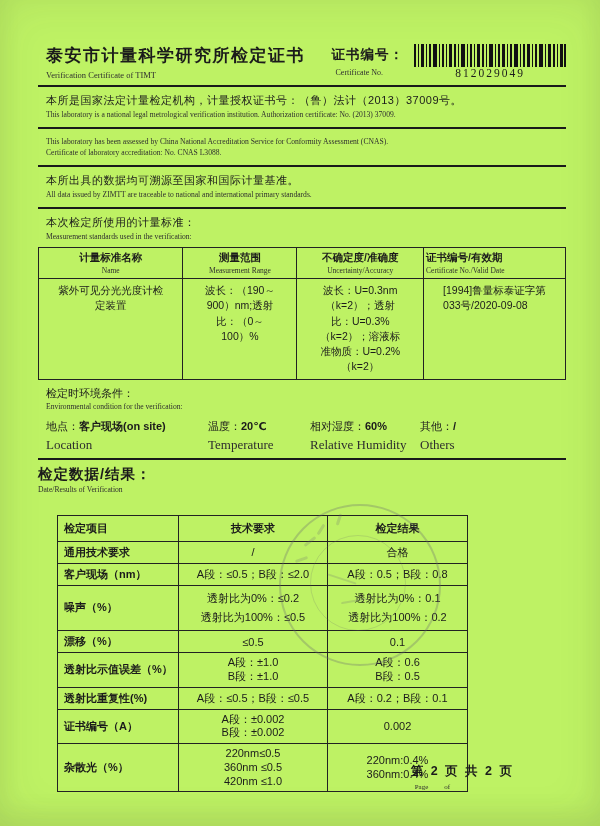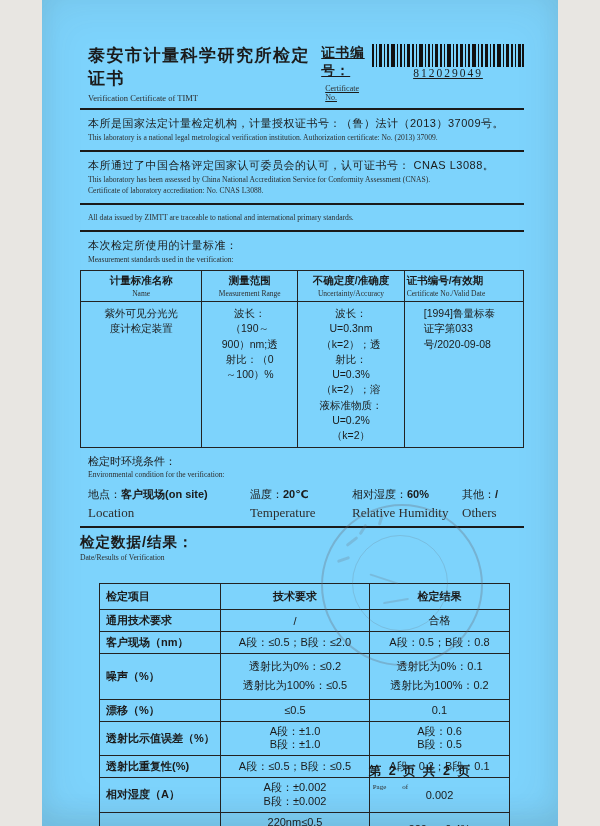--- a/index.html
+++ b/index.html
@@ -1,30 +1,30 @@
 <!DOCTYPE html>
 <html><head>
 <meta charset="utf-8">
 <style>
   html,body{margin:0;padding:0;background:#e8e6e2;}
   .page{
-    position:relative;width:516px;height:826px;margin:0 auto;
-    background:#7dd3fc;overflow:hidden;color:#1b1b1b;
+    position:relative;width:600px;height:826px;margin:0 auto;
+    background:#bef264;overflow:hidden;color:#1b1b1b;
     font-family:"Liberation Sans","DejaVu Sans",sans-serif;
     box-shadow:inset 0 0 46px rgba(60,58,52,.10), inset 0 -14px 22px rgba(60,58,52,.08);
   }
   .content{padding:44px 34px 0 38px;}
   .rule{height:2px;background:#1a1a1a;margin:5px 0 4px 0;}
   .en{font-family:"Liberation Serif","DejaVu Serif",serif;color:#2e2e2e;}
 
   
   .hd{display:flex;justify-content:space-between;align-items:flex-start;}
   .t-cn{font-size:17px;font-weight:bold;letter-spacing:1.5px;padding-left:8px;}
   .t-en{font-size:8.5px;padding-left:8px;margin-top:3px;}
-  .hd-right{display:flex;align-items:flex-start;gap:0;text-decoration:underline;}
+  .hd-right{display:flex;align-items:center;gap:10px;}
   .certlab-cn{font-size:13.5px;font-weight:bold;letter-spacing:1px;}
   .certlab-en{font-size:8px;margin-top:4px;padding-left:4px;}
   .barcode-wrap{width:152px;text-align:center;}
   .barcode-wrap svg{display:block;}
   .certno{font-size:11.5px;letter-spacing:2px;margin-top:0px;font-family:"Liberation Serif","DejaVu Serif",serif;}
 
   
   .stmt{padding:2px 0 2px 8px;}
   .s-cn{font-size:11px;letter-spacing:.5px;}
   .s-en{font-size:7.6px;margin-top:2px;line-height:1.35;white-space:pre-line;}
@@ -147,27 +147,27 @@
 
     <div class="rule"></div>
 
     <div class="stmt">
       <div class="s-cn">本所是国家法定计量检定机构，计量授权证书号：（鲁）法计（2013）37009号。</div>
       <div class="s-en en">This laboratory is a national legal metrological verification institution. Authorization certificate: No. (2013) 37009.</div>
     </div>
     <div class="rule"></div>
 
     <div class="stmt">
-      <div class="s-cn">本所通过了中国合格评定国家认可委员会的认可，认可证书号： CNAS L3088。</div>
       <div class="s-en en">This laboratory has been assessed by China National Accreditation Service for Conformity Assessment (CNAS).
 Certificate of laboratory accreditation: No. CNAS L3088.</div>
     </div>
     <div class="rule"></div>
 
     <div class="stmt">
+      <div class="s-cn">本所出具的数据均可溯源至国家和国际计量基准。</div>
       <div class="s-en en">All data issued by ZIMTT are traceable to national and international primary standards.</div>
     </div>
     <div class="rule"></div>
 
     <div class="stmt">
       <div class="s-cn">本次检定所使用的计量标准：</div>
       <div class="s-en en">Measurement standards used in the verification:</div>
     </div>
 
     <table class="std-table">
@@ -259,21 +259,21 @@
 B段：±1.0</td>
           <td class="td-val ml">A段：0.6
 B段：0.5</td>
         </tr>
         <tr>
           <td class="td-item">透射比重复性(%)</td>
           <td class="td-val">A段：≤0.5；B段：≤0.5</td>
           <td class="td-val">A段：0.2；B段：0.1</td>
         </tr>
         <tr class="mid">
-          <td class="td-item">相对湿度（A）</td>
+          <td class="td-item">证书编号（A）</td>
           <td class="td-val ml">A段：±0.002
 B段：±0.002</td>
           <td class="td-val">0.002</td>
         </tr>
         <tr class="mid">
           <td class="td-item">杂散光（%）</td>
           <td class="td-val ml">220nm≤0.5
 360nm ≤0.5
 420nm ≤1.0</td>
           <td class="td-val ml">220nm:0.4%

